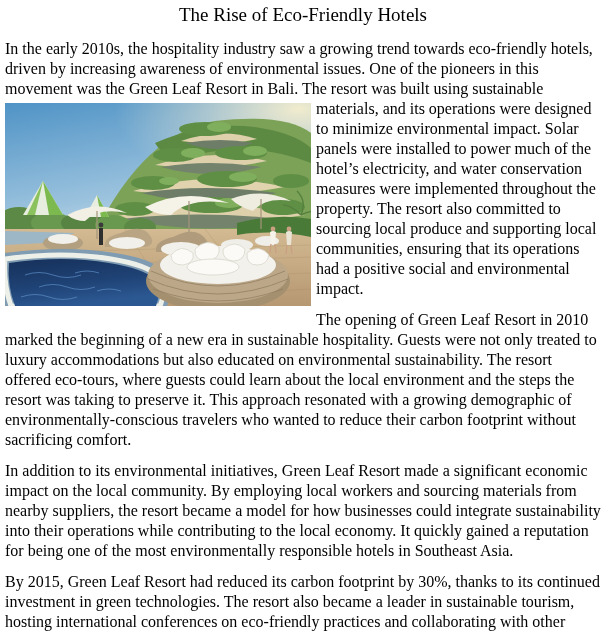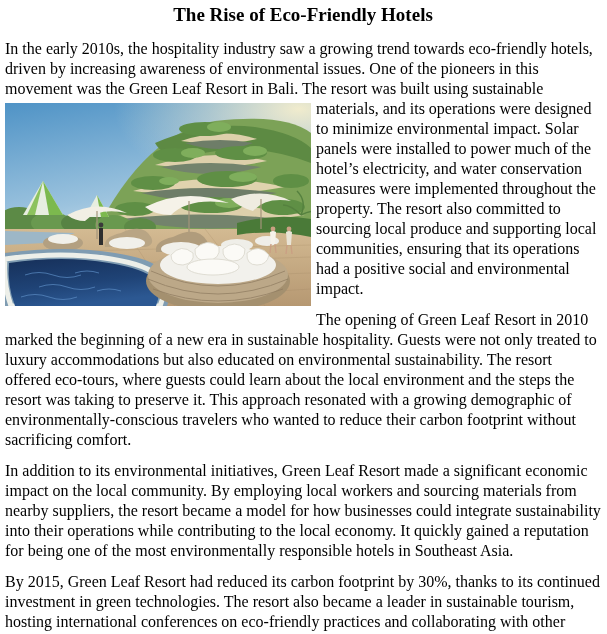--- a/index.html
+++ b/index.html
@@ -13,21 +13,21 @@
     overflow: hidden;
     font-family: "Liberation Serif", "DejaVu Serif", serif;
     color: #000000;
   }
   .page {
     padding: 3px 6px 0 5px;
   }
   h1.doc-title {
     font-size: 19px;
     line-height: 22px;
-    font-weight: bold;
+    font-weight: normal;
     text-align: center;
     margin: 1px 0 13px 0;
   }
   .article {
     font-size: 16px;
     line-height: 20px;
   }
   .article p {
     margin: 0 0 11px 0;
   }

